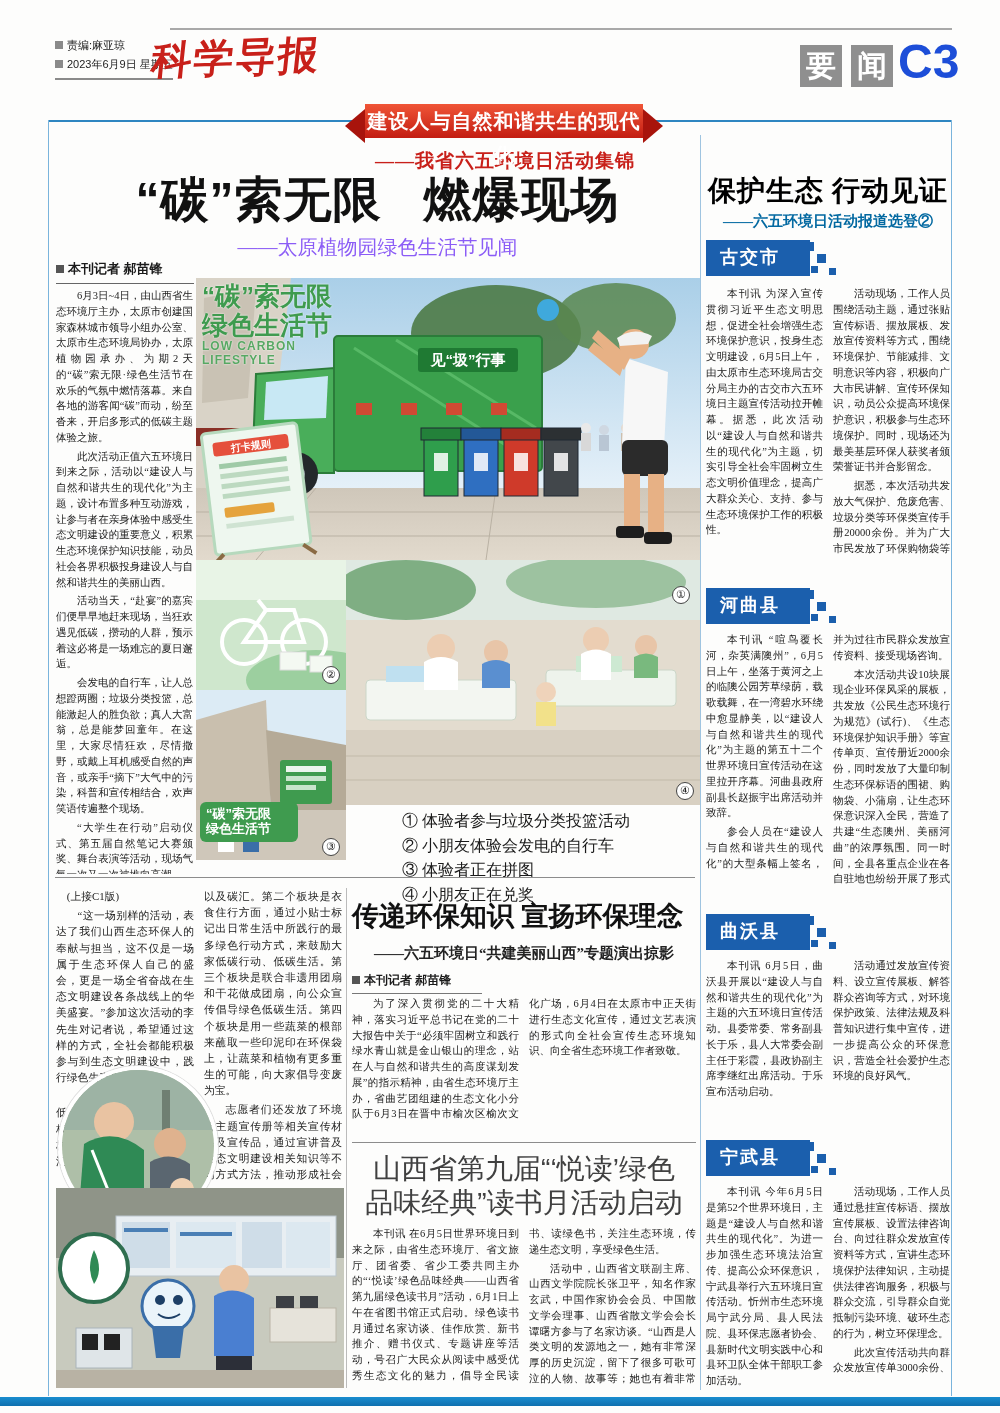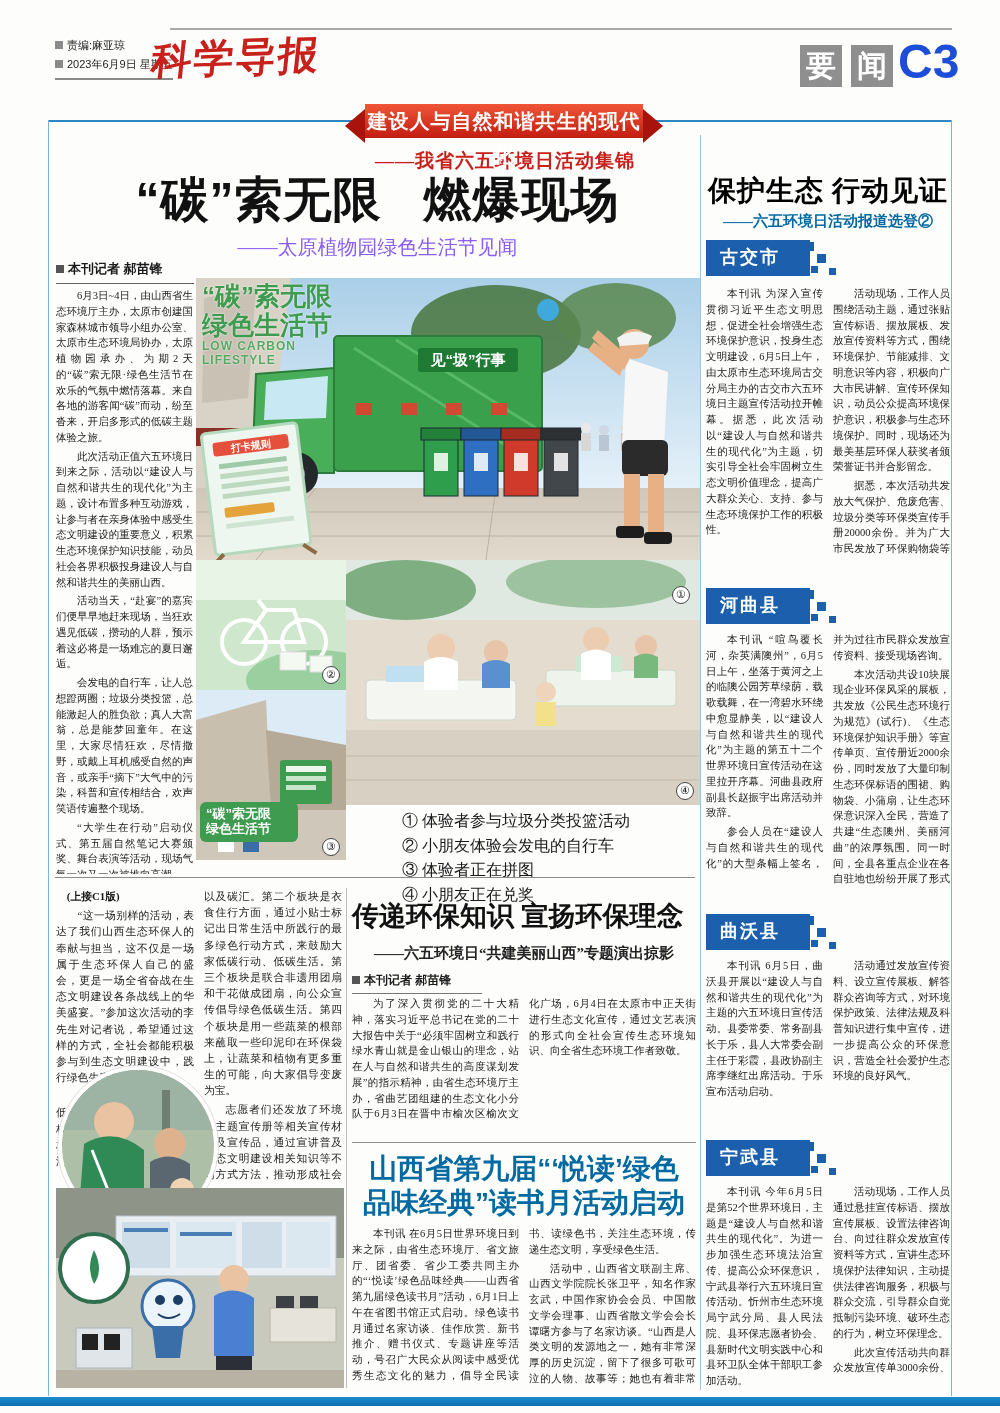--- a/index.html
+++ b/index.html
@@ -245,21 +245,21 @@
   <div class="caption-line">①  体验者参与垃圾分类投篮活动</div>
   <div class="caption-line">②  小朋友体验会发电的自行车</div>
   <div class="caption-line">③  体验者正在拼图</div>
   <div class="caption-line">④  小朋友正在兑奖</div>
 </div>
 
 <div class="abs rule" style="left:55px;top:877px;width:640px;height:1px;"></div>
 <div class="abs" style="left:346px;top:888px;width:1px;height:500px;background:#bbb;"></div>
 
 <div class="abs body-text cols2" style="left:56px;top:888px;width:286px;height:296px;font-size:10.8px;">
-  <p style="text-indent:1em;font-weight:bold;">(上接C1版)</p>
+  <p style="text-indent:1em;font-weight:normal;">(上接C1版)</p>
   <p>“这一场别样的活动，表达了我们山西生态环保人的奉献与担当，这不仅是一场属于生态环保人自己的盛会，更是一场全省奋战在生态文明建设各条战线上的华美盛宴。”参加这次活动的李先生对记者说，希望通过这样的方式，全社会都能积极参与到生态文明建设中，践行绿色生产生活方式。</p>
   <p>当天活动设置的主题是低碳大闯关活动，共有四个板块、第一个板块是通过森林碳汇、湿地碳汇、草地碳汇等模型来宣传倡导碳中和以及碳汇。第二个板块是衣食住行方面，通过小贴士标记出日常生活中所践行的最多绿色行动方式，来鼓励大家低碳行动、低碳生活。第三个板块是联合非遗用团扇和干花做成团扇，向公众宣传倡导绿色低碳生活。第四个板块是用一些蔬菜的根部来蘸取一些印泥印在环保袋上，让蔬菜和植物有更多重生的可能，向大家倡导变废为宝。</p>
   <p>志愿者们还发放了环境日主题宣传册等相关宣传材料及宣传品，通过宣讲普及生态文明建设相关知识等不同方式方法，推动形成社会各界积极参与生态环境保护的良好氛围，掀起六五环境日宣传活动的新高潮。</p>
 
 </div>
 
 <div class="abs" style="left:58px;top:1066px;width:152px;height:152px;border-radius:50%;overflow:hidden;border:4px solid #fff;box-shadow:0 0 0 1px #ddd;">
   <svg width="152" height="152" viewBox="0 0 152 152">
     <rect width="152" height="152" fill="#aebfa8"></rect>
     <rect x="0" y="0" width="152" height="60" fill="#9db3a4"></rect>
@@ -310,21 +310,21 @@
 <div class="abs" style="left:352px;top:972px;width:130px;border-bottom:1px solid #777;padding-bottom:4px;font-family:'Liberation Sans',sans-serif;font-size:12px;font-weight:bold;">
   <span class="sq" style="background:#555;"></span><span>本刊记者  郝苗锋</span>
 </div>
 <div class="abs body-text cols2" style="left:352px;top:996px;width:344px;height:140px;">
   <p>为了深入贯彻党的二十大精神，落实习近平总书记在党的二十大报告中关于“必须牢固树立和践行绿水青山就是金山银山的理念，站在人与自然和谐共生的高度谋划发展”的指示精神，由省生态环境厅主办，省曲艺团组建的生态文化小分队于6月3日在晋中市榆次区榆次文化广场，6月4日在太原市中正天街进行生态文化宣传，通过文艺表演的形式向全社会宣传生态环境知识、向全省生态环境工作者致敬。</p>
 
 </div>
 
 <div class="abs rule" style="left:352px;top:1142px;width:344px;height:1px;"></div>
 
-<div class="abs" style="left:352px;top:1152px;width:344px;text-align:center;font-family:'Liberation Sans',sans-serif;font-weight:700;font-size:28px;line-height:1.2;color:#0369a1;">
+<div class="abs" style="left:352px;top:1152px;width:344px;text-align:center;font-family:'Liberation Sans',sans-serif;font-weight:400;font-size:28px;line-height:1.2;color:#404040;">
   <div>山西省第九届“‘悦读’绿色</div>
   <div>品味经典”读书月活动启动</div>
 </div>
 <div class="abs body-text cols2" style="left:352px;top:1226px;width:344px;height:164px;">
   <p>本刊讯  在6月5日世界环境日到来之际，由省生态环境厅、省文旅厅、团省委、省少工委共同主办的“‘悦读’绿色品味经典——山西省第九届绿色读书月”活动，6月1日上午在省图书馆正式启动。绿色读书月通过名家访谈、佳作欣赏、新书推介、赠书仪式、专题讲座等活动，号召广大民众从阅读中感受优秀生态文化的魅力，倡导全民读书、读绿色书，关注生态环境，传递生态文明，享受绿色生活。</p>
   <p>活动中，山西省文联副主席、山西文学院院长张卫平，知名作家玄武，中国作家协会会员、中国散文学会理事、山西省散文学会会长谭曙方参与了名家访谈。“山西是人类文明的发源地之一，她有非常深厚的历史沉淀，留下了很多可歌可泣的人物、故事等；她也有着非常壮丽的自然风光，表里山河多姿多彩，我们想把山西最重要、最经典的东西拿出来，让大家读懂山西，爱上山西。”张卫平和玄武在介绍他们的新作《读懂山西》时说道。</p>
 
 </div>
 
 <div class="abs" style="left:706px;top:172px;width:244px;text-align:center;font-family:'Liberation Serif',serif;font-weight:bold;font-size:28px;letter-spacing:1px;color:#000;">保护生态    行动见证</div>

